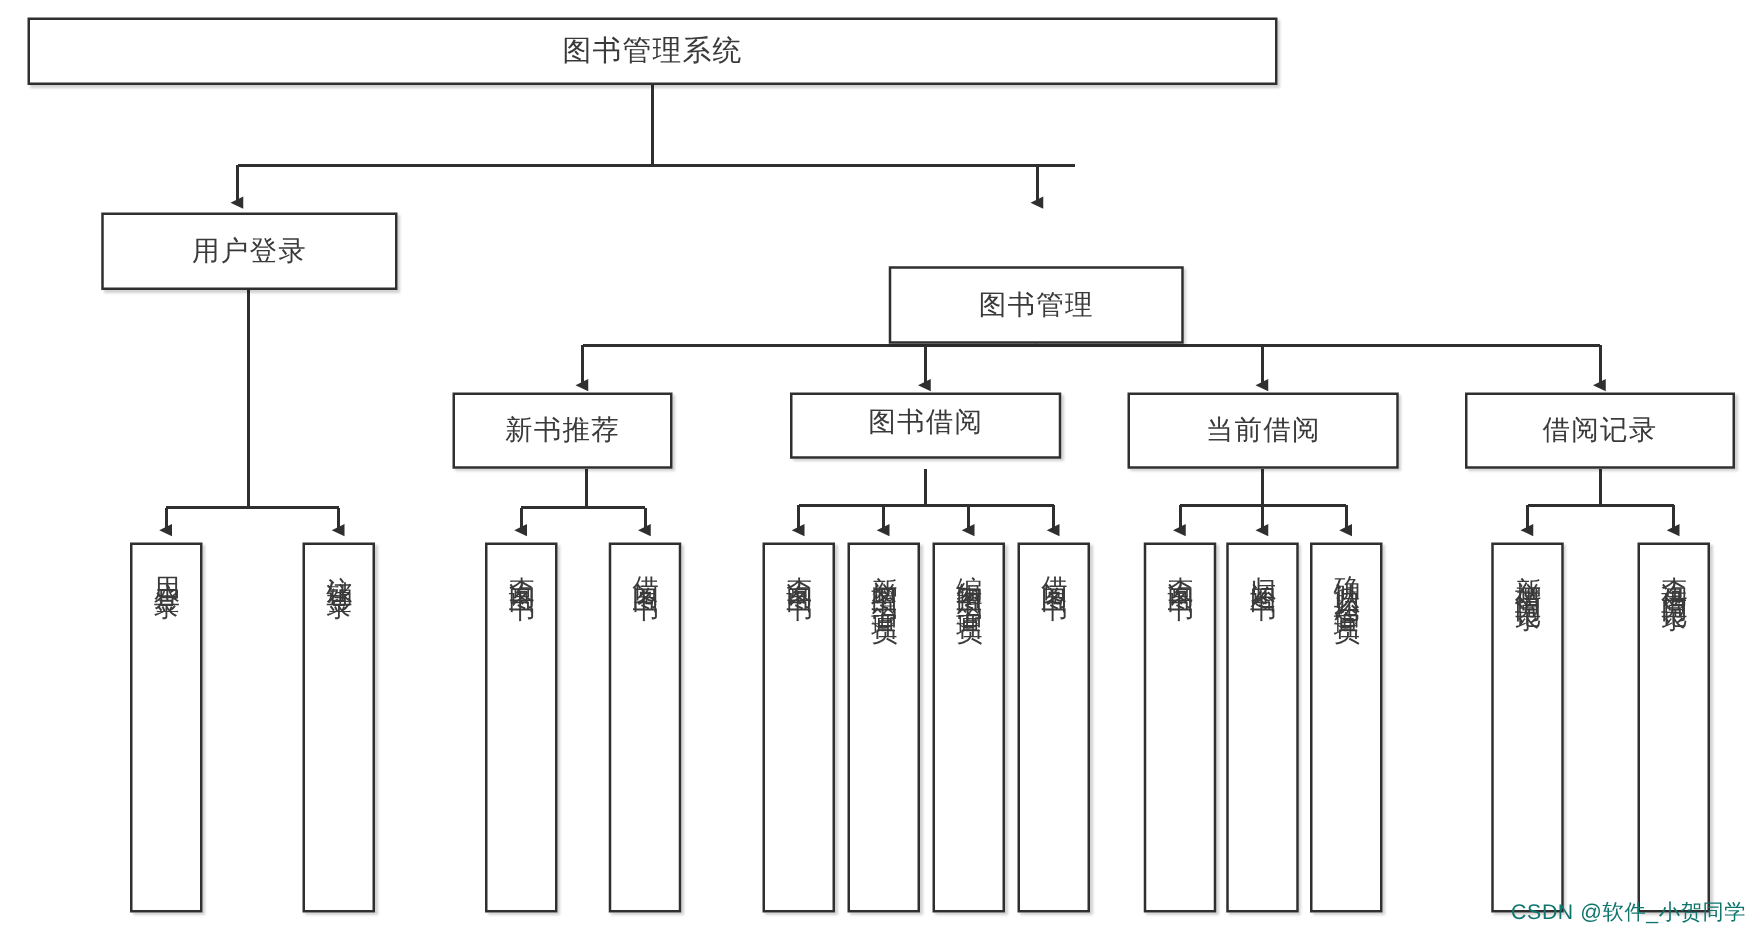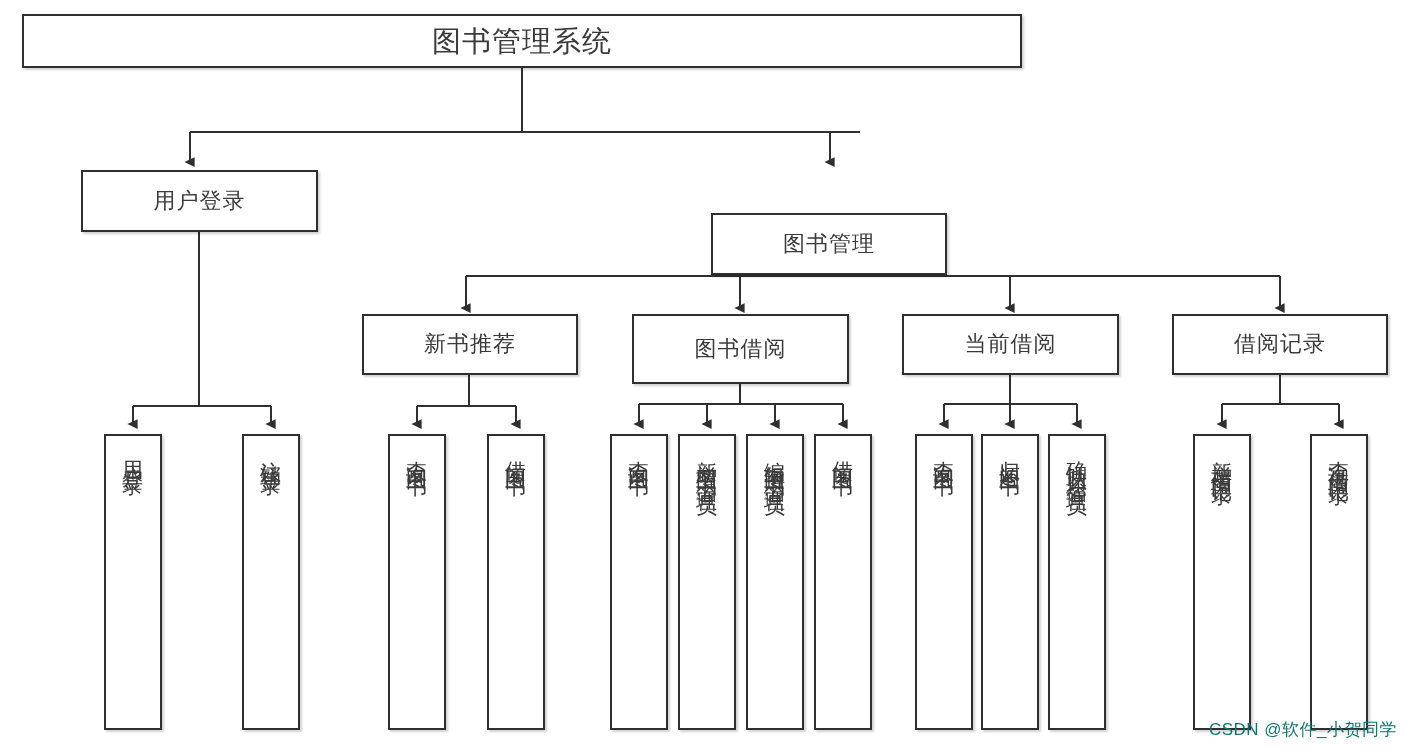--- a/index.html
+++ b/index.html
@@ -36,21 +36,21 @@
     align-items: center;
     justify-content: center;
     color: #3a3a3a;
   }
   .node.h {
     font-size: 22px;
     line-height: 1.2;
     letter-spacing: 1px;
   }
   .node.root {
-    font-size: 29px;
+    font-size: 23px;
   }
   .node.v {
     align-items: flex-start;
     justify-content: center;
     padding-top: 8px;
   }
   .vlabel {
     writing-mode: vertical-rl;
     text-orientation: upright;
     font-size: 21px;
@@ -129,24 +129,24 @@
     <span>图书管理系统</span>
   </div>
 
   <div class="node h" style="left:81px; top:170px; width:237px; height:62px;">
     <span>用户登录</span>
   </div>
   <div class="node h" style="left:711px; top:170px; width:236px; height:62px;margin-top:43px;">
     <span>图书管理</span>
   </div>
 
-  <div class="node h" style="left:362px; top:314px; width:216px; height:61px;justify-content:center;">
+  <div class="node h" style="left:362px; top:314px; width:176px; height:61px;justify-content:center;">
     <span>新书推荐</span>
   </div>
-  <div class="node h" style="left:632px; top:314px; width:217px; height:70px;">
+  <div class="node h" style="left:632px; top:314px; width:217px; height:53px;font-family:Liberation Mono, monospace;">
     <span>图书借阅</span>
   </div>
   <div class="node h" style="left:902px; top:314px; width:217px; height:61px;">
     <span>当前借阅</span>
   </div>
   <div class="node h" style="left:1172px; top:314px; width:216px; height:61px;">
     <span>借阅记录</span>
   </div>
 
   <div class="node v" style="left:104px; top:434px; width:58px; height:296px;">

